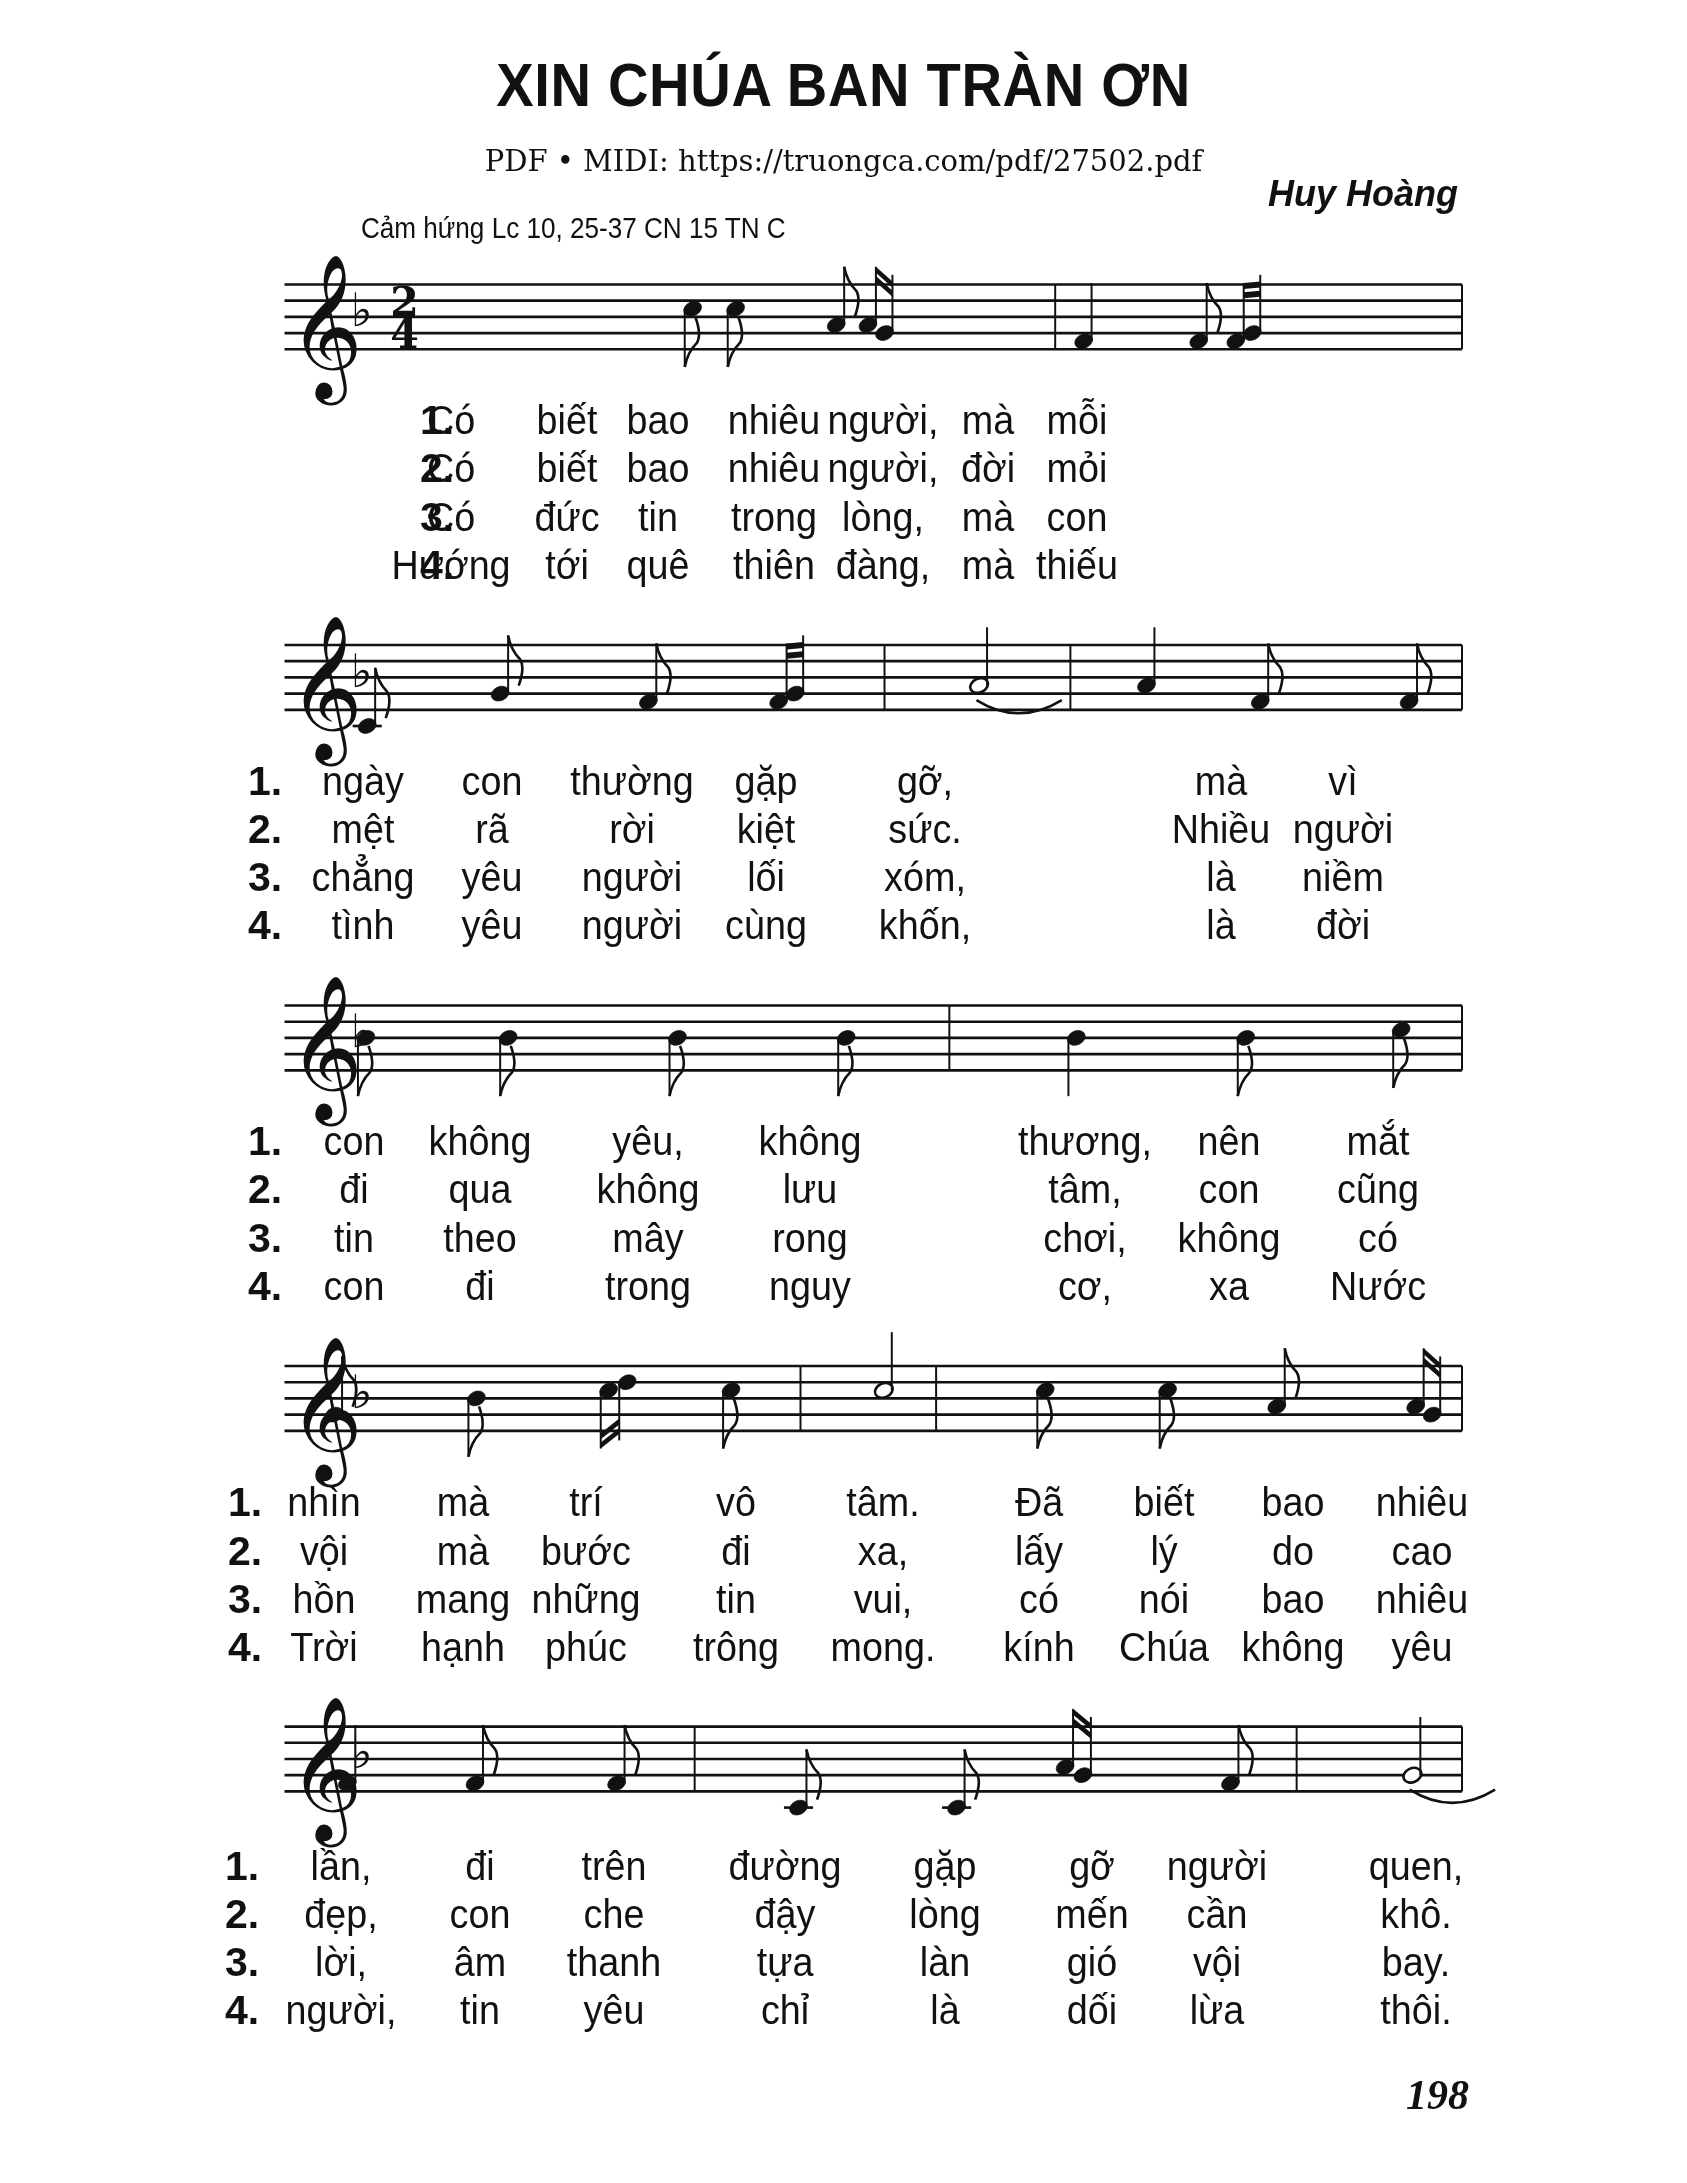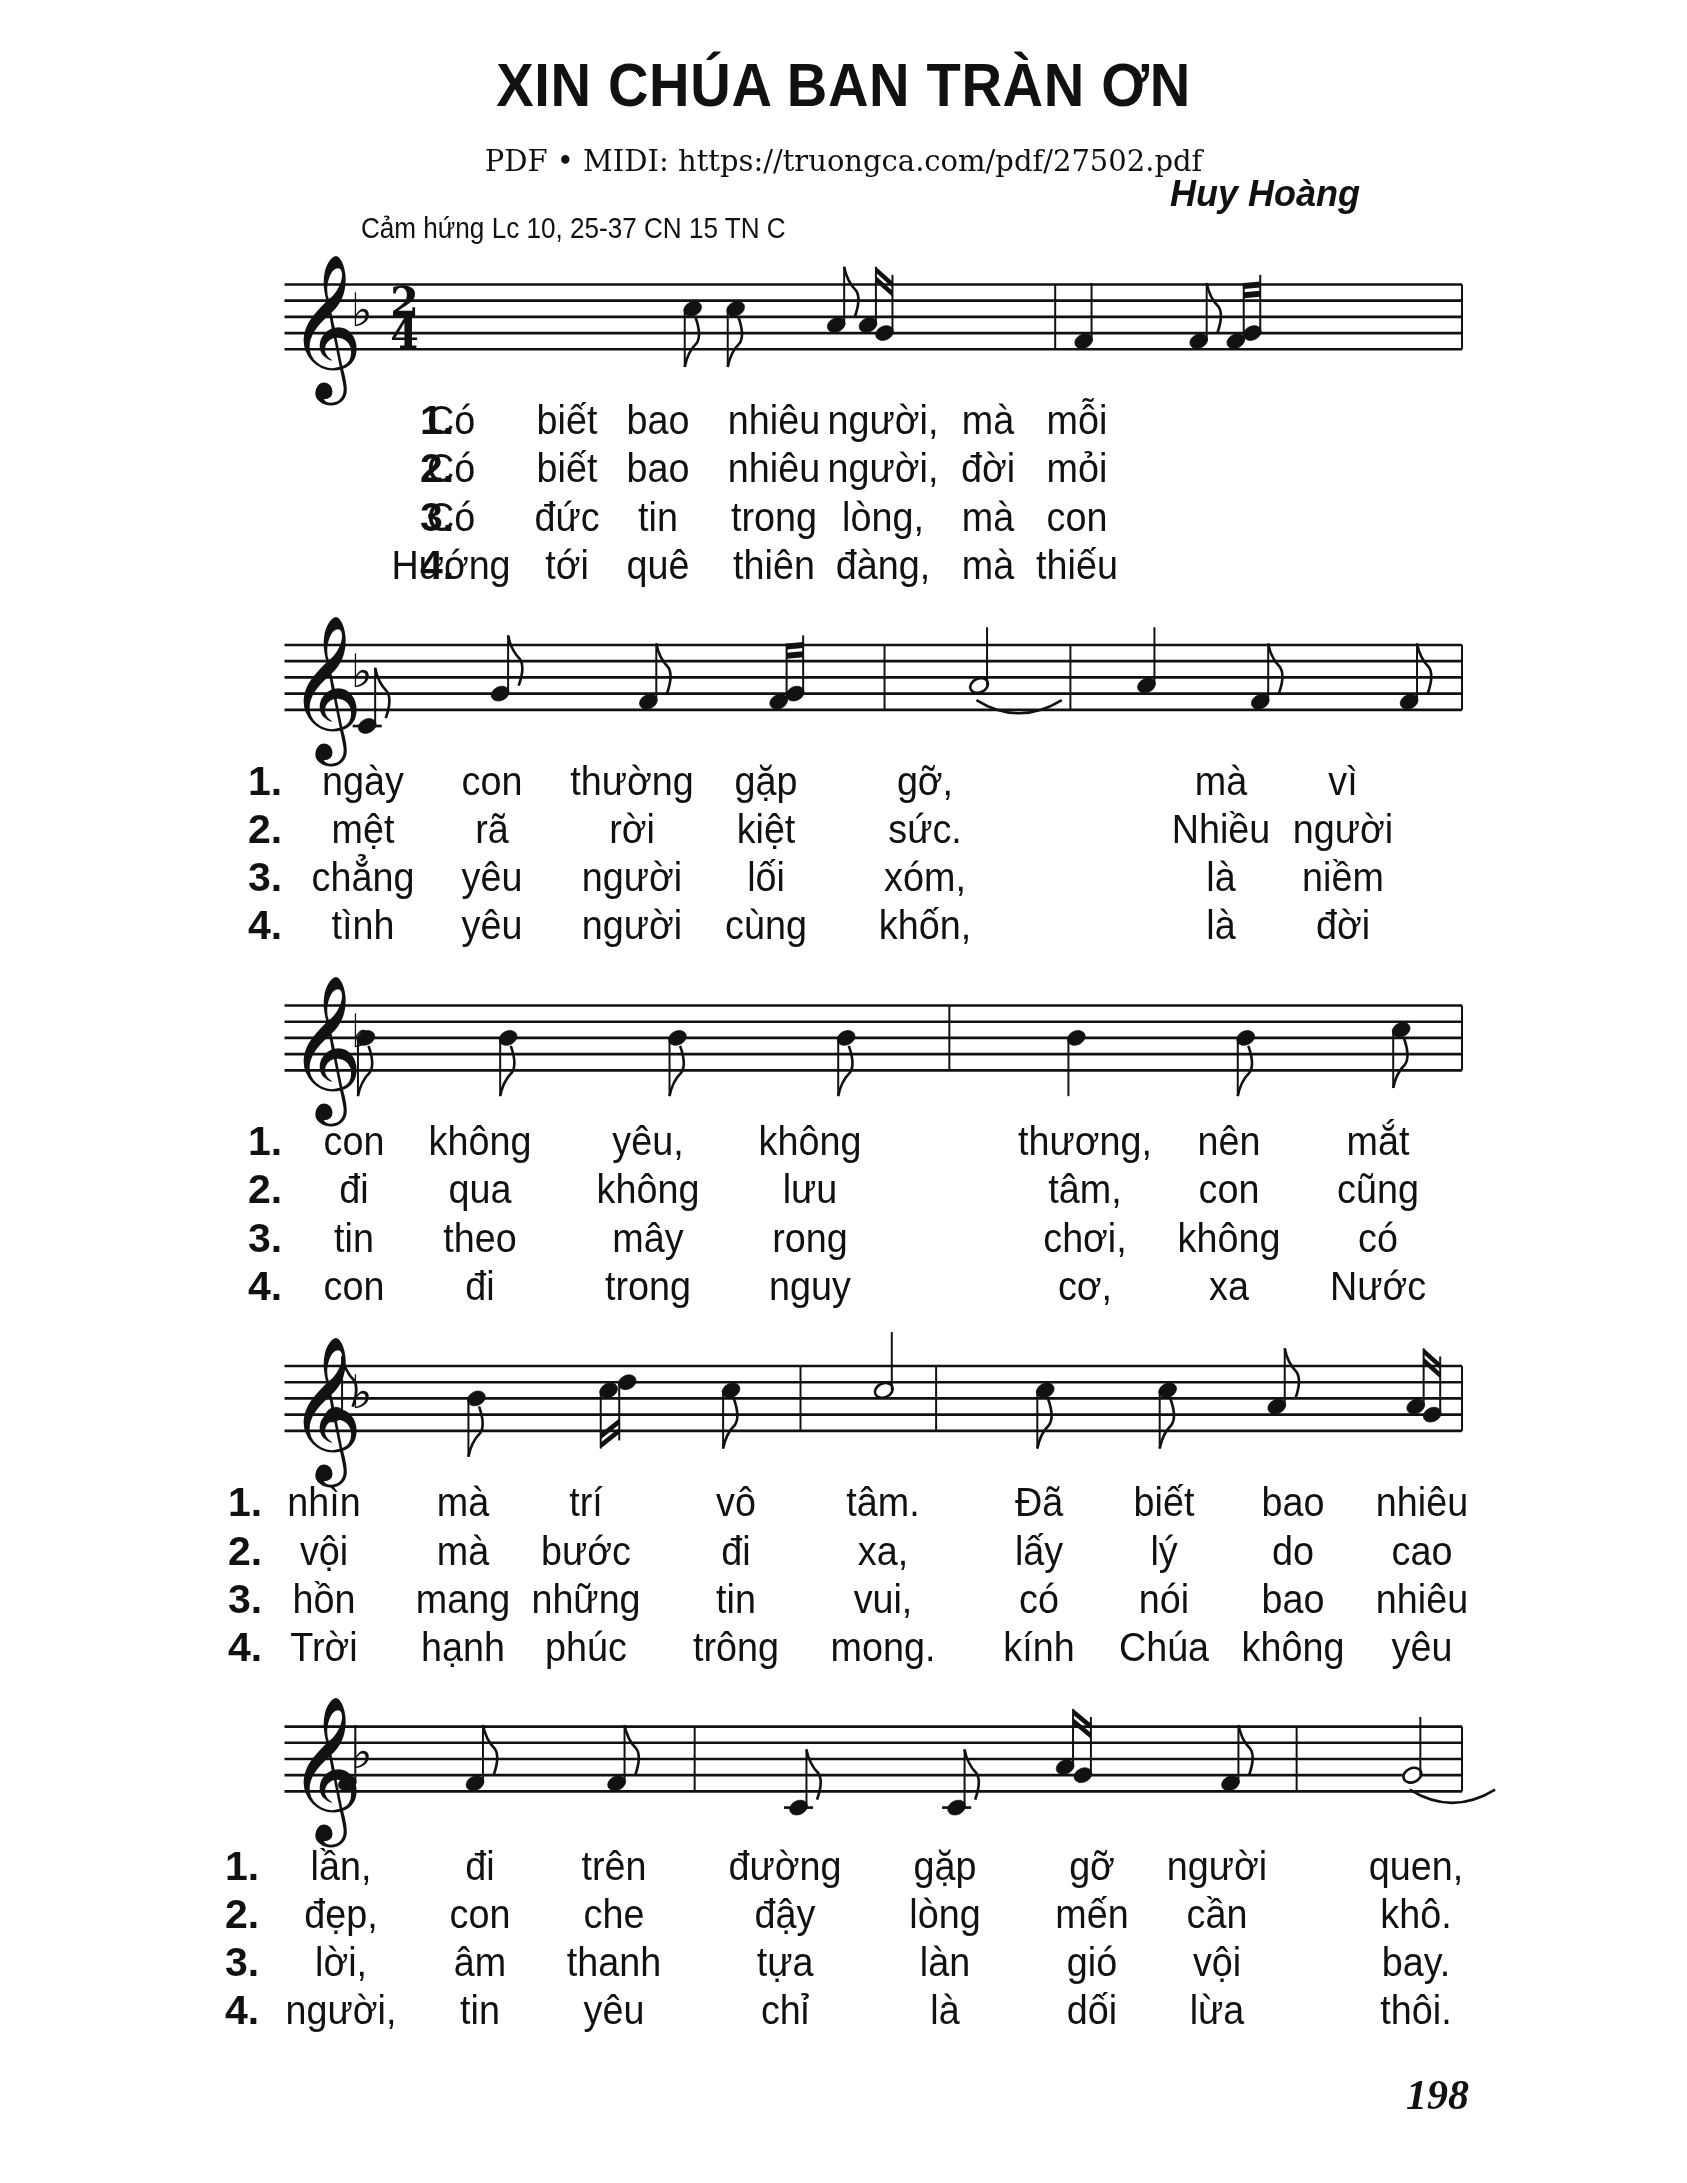--- a/index.html
+++ b/index.html
@@ -3,21 +3,21 @@
   <meta charset="utf-8">
   <style>
     html, body { margin: 0; padding: 0; background: #ffffff; }
     body { width: 1687px; height: 2183px; position: relative; overflow: hidden; color: #111; }
     .abs { position: absolute; }
     #title { left: 0; width: 1687px; top: 50px; text-align: center;
       font-family: "Liberation Sans", "DejaVu Sans", sans-serif; font-weight: bold;
       font-size: 61px; letter-spacing: 0.7px; transform: scaleX(0.92); transform-origin: 50% 50%; }
     #source { left: 0; width: 1687px; top: 144px; text-align: center;
       font-family: "DejaVu Serif", "Liberation Serif", serif; font-size: 29px; }
-    #composer { left: 1170px; top: 173px; font-family: "Liberation Sans", sans-serif;
+    #composer { left: 1268px; top: 173px; font-family: "Liberation Sans", sans-serif;
       font-weight: bold; font-style: italic; font-size: 36px; }
     #inspiration { left: 361px; top: 212px; font-family: "Liberation Sans", sans-serif;
       font-size: 29px; transform: scaleX(0.9); transform-origin: 0 50%; }
     .system { left: 0; width: 1687px; }
     .staff-svg { position: absolute; left: 0; top: 0; }
     .lyric-line { position: absolute; left: 0; width: 1687px; height: 49px;
       font-family: "Liberation Sans", "DejaVu Sans", sans-serif; font-size: 41px; }
     .lyric-line span { position: absolute; top: 0; white-space: nowrap; transform: translateX(-50%) scaleX(0.92); }
     .lyric-line .vnum { font-weight: bold; transform: none; }
     #page-number { left: 1406px; top: 2071px; font-family: "Liberation Serif", serif;

